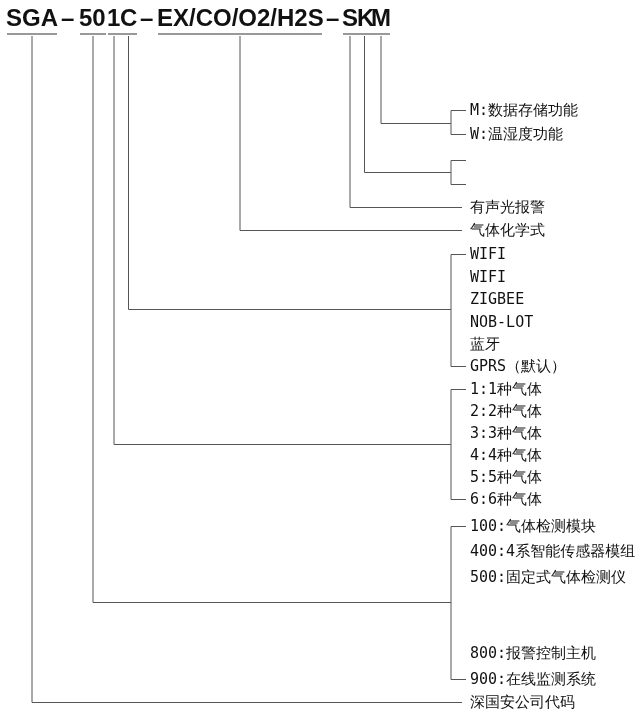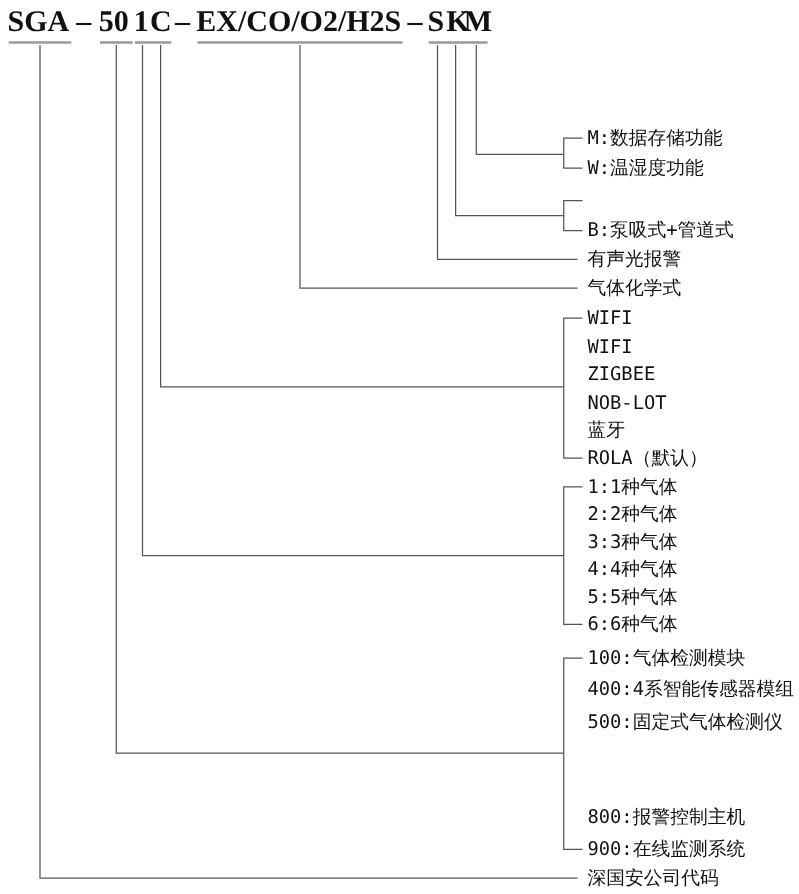--- a/index.html
+++ b/index.html
@@ -12,21 +12,21 @@
     width: 639px;
     height: 715px;
     background: #ffffff;
     overflow: hidden;
     font-family: "Liberation Sans", sans-serif;
   }
   
   .seg {
     position: absolute;
     top: 5px;
-    font-family: Liberation Serif, serif;
+    font-family: Liberation Sans, sans-serif;
     font-weight: bold;
     font-size: 24px;
     line-height: 26px;
     color: #111111;
     white-space: nowrap;
   }
   
   .ul {
     position: absolute;
     top: 33px;
@@ -95,32 +95,31 @@
     <path d="M466 110.5 H451 V134.5 H466"></path>
     <path d="M466 160.5 H451 V184.5 H466"></path>
     <path d="M466 254.5 H451 V366.5 H466"></path>
     <path d="M466 389.5 H451 V499.5 H466"></path>
     <path d="M466 526.5 H451 V679.5 H466"></path>
   </svg>
 
   <div class="lbl" style="top:101px">M:数据存储功能</div>
   <div class="lbl" style="top:125px">W:温湿度功能</div>
 
-  <div class="lbl" style="top:175px">B:泵吸式+管道式</div>
 
   <div class="lbl" style="top:198px">有声光报警</div>
 
   <div class="lbl" style="top:221px">气体化学式</div>
 
   <div class="lbl" style="top:245px">WIFI</div>
   <div class="lbl" style="top:268px">WIFI</div>
   <div class="lbl" style="top:290px">ZIGBEE</div>
   <div class="lbl" style="top:313px">NOB-LOT</div>
   <div class="lbl" style="top:335px">蓝牙</div>
-  <div class="lbl" style="top:357px">ROLA（默认）</div>
+  <div class="lbl" style="top:357px">GPRS（默认）</div>
 
   <div class="lbl" style="top:380px">1:1种气体</div>
   <div class="lbl" style="top:402px">2:2种气体</div>
   <div class="lbl" style="top:424px">3:3种气体</div>
   <div class="lbl" style="top:446px">4:4种气体</div>
   <div class="lbl" style="top:468px">5:5种气体</div>
   <div class="lbl" style="top:490px">6:6种气体</div>
 
   <div class="lbl" style="top:517px">100:气体检测模块</div>
   <div class="lbl" style="top:542px">400:4系智能传感器模组</div>

